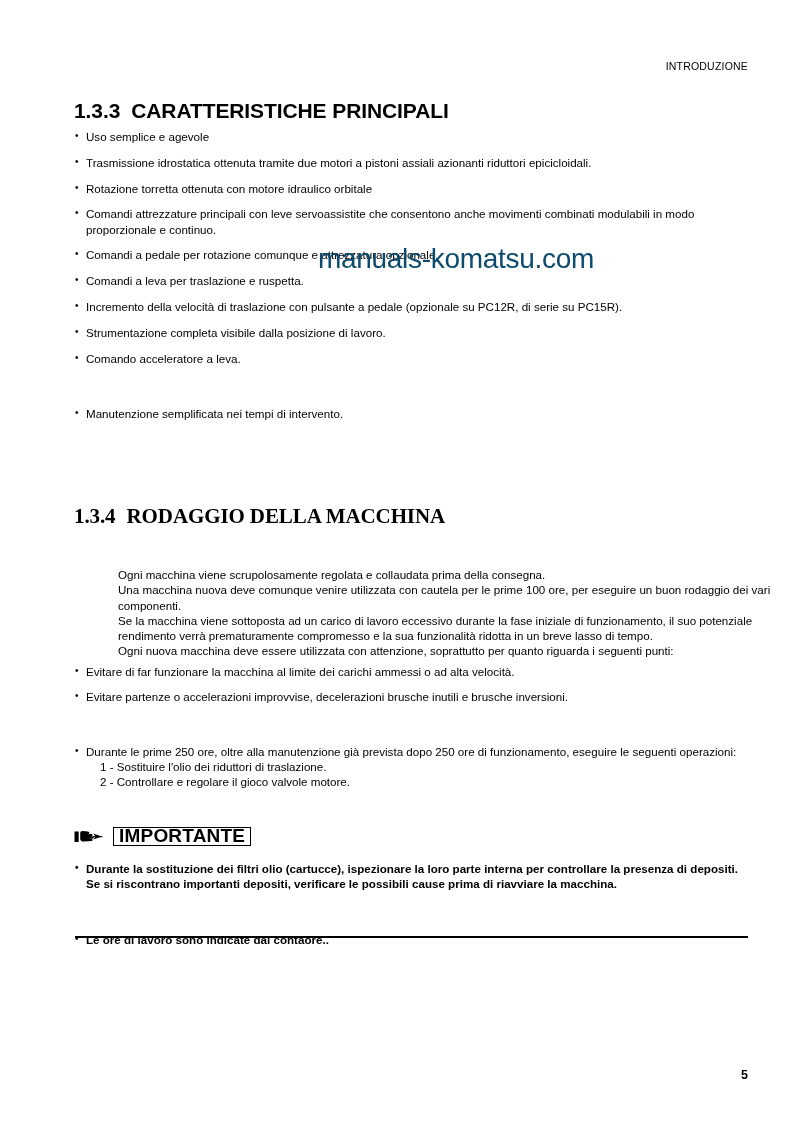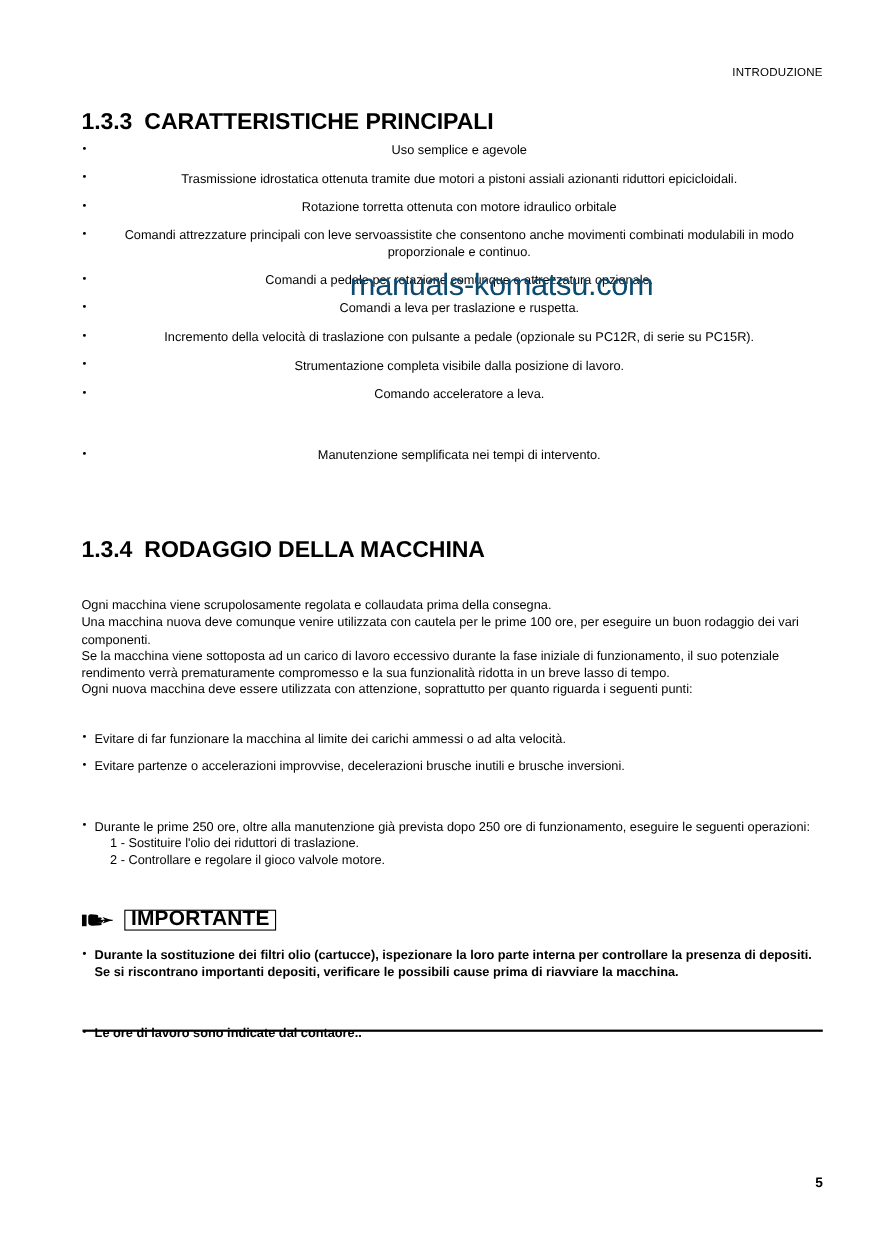--- a/index.html
+++ b/index.html
@@ -40,21 +40,21 @@
   .section-heading {
     position: absolute;
     left: 74px;
     font-weight: bold;
     font-size: 21px;
     letter-spacing: -0.1px;
     white-space: nowrap;
   }
   .section-heading .num { margin-right: 11px; }
   #heading-133 { top: 99px; }
-  #heading-134 { top: 488px; }
+  #heading-134 { top: 504px; font-family: Liberation Serif, serif; }
 
   
   .body-block {
     position: absolute;
     left: 74px;
     width: 675px;
     font-size: 11.6px;
     line-height: 15.3px;
   }
 
@@ -88,22 +88,22 @@
   
   .substeps {
     margin: 0;
     padding: 0;
     list-style: none;
     padding-left: 14px;
   }
   .substeps li { margin: 0; }
 
   
-  #features-list { top: 129px; text-align: center; }
-  #runin-intro   { top: 543px; }
+  #features-list { top: 129px; }
+  #runin-intro   { top: 567px; margin-left: 44px; }
   #runin-list    { top: 664px; }
   #important-list{ top: 861px; width: 678px; }
 
   
   .important-callout {
     position: absolute;
     left: 74px;
     top: 827px;
     display: flex;
     align-items: center;

